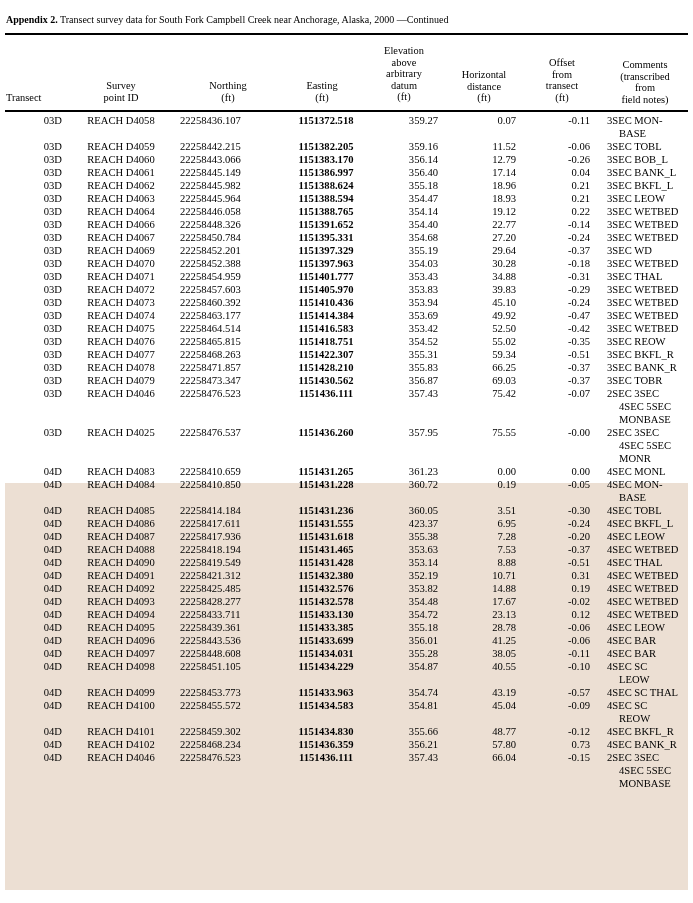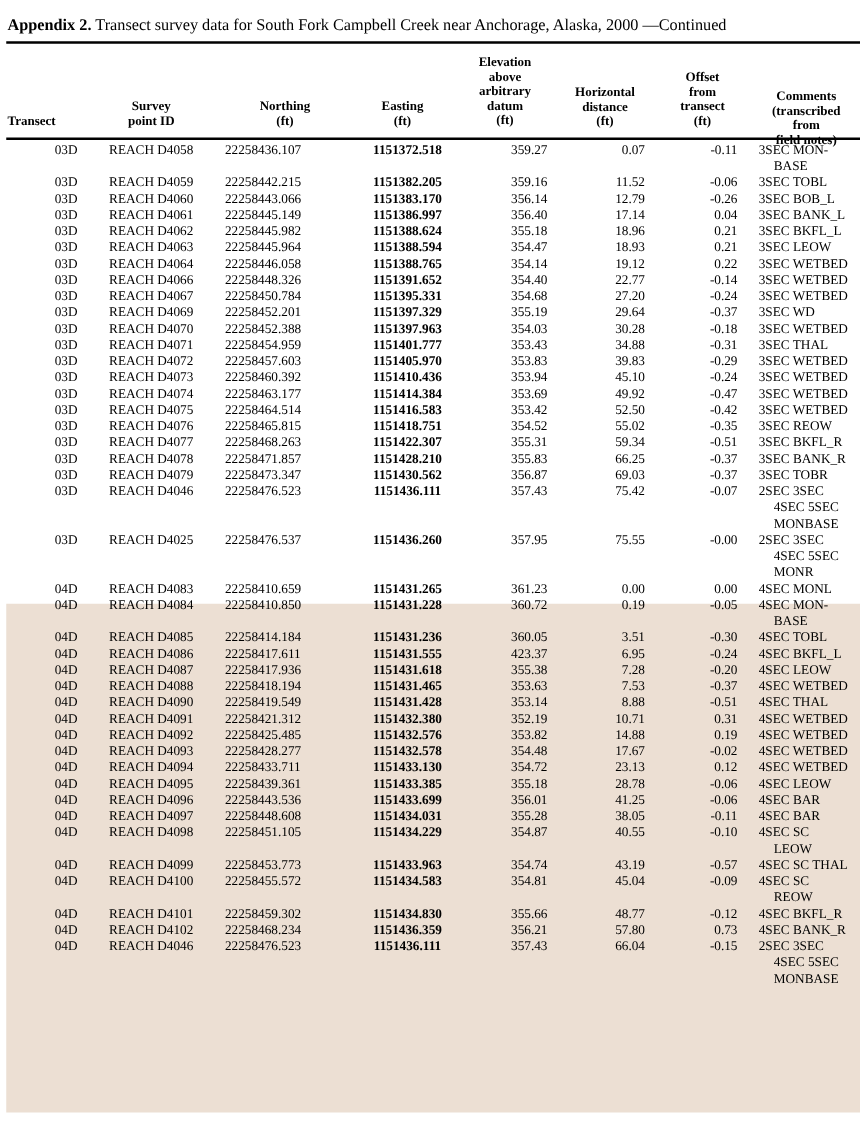--- a/index.html
+++ b/index.html
@@ -38,56 +38,56 @@
     position: relative;
     z-index: 1;
   }
 
   
   .caption {
     position: absolute;
     left: 6px;
     top: 13px;
     width: 680px;
-    font-size: 13px;
+    font-size: 10px;
     line-height: 13px;
     white-space: nowrap;
   }
   .caption .lead {
     font-weight: bold;
   }
 
   
   .rule {
     position: absolute;
     left: 5px;
     width: 683px;
     background: #000000;
   }
   .rule-top { top: 33px; height: 1.6px; }
   .rule-head { top: 110px; height: 1.6px; }
 
   
   .hdr {
     position: absolute;
-    font-weight: bold;
+    font-weight: normal;
     font-size: 10.4px;
     line-height: 11.6px;
     text-align: center;
   }
   .hdr div { white-space: nowrap; }
 
   #hdr-transect { left: 2px;   top: 92px;  width: 54px; text-align: left; padding-left: 4px;}
   #hdr-survey   { left: 62px;  top: 80px;  width: 118px; }
   #hdr-north    { left: 182px; top: 80px;  width: 92px; }
   #hdr-east     { left: 278px; top: 80px;  width: 88px; }
   #hdr-elev     { left: 368px; top: 45px;  width: 72px; }
   #hdr-horiz    { left: 444px; top: 69px;  width: 80px; }
   #hdr-offset   { left: 526px; top: 57px;  width: 72px; }
-  #hdr-comments { left: 600px; top: 72px;  width: 90px; }
+  #hdr-comments { left: 600px; top: 59px;  width: 90px; }
 
   
   #rows {
     position: absolute;
     left: 0;
     top: 114px;
     width: 693px;
   }
   .row {
     position: relative;

